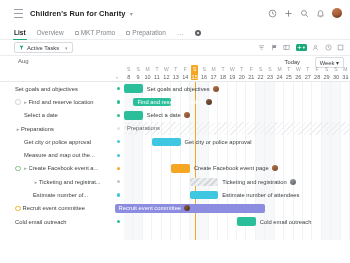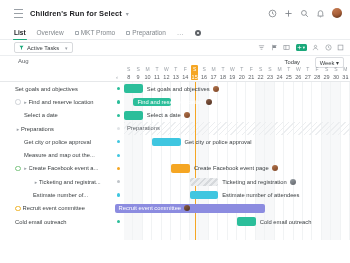--- a/index.html
+++ b/index.html
@@ -140,21 +140,21 @@
 </style>
 </head>
 <body>
 
 <div class="topbar">
   <div class="hamburger">
       <i></i>
       <i></i>
       <i></i>
     </div>
-  <span class="proj-title">Children's Run for Select</span>
+  <span class="proj-title">Children's Run for Charity</span>
   <span class="caret">▾</span>
 
   <div class="topbar-right">
     <span class="ticon">
       <svg viewBox="0 0 16 16" fill="none" stroke="currentColor" stroke-width="1.4">
           <circle cx="8" cy="8" r="6"></circle>
           <path d="M8 4.6V8l2.4 1.6"></path>
         </svg>
     </span>
     <span class="ticon">

